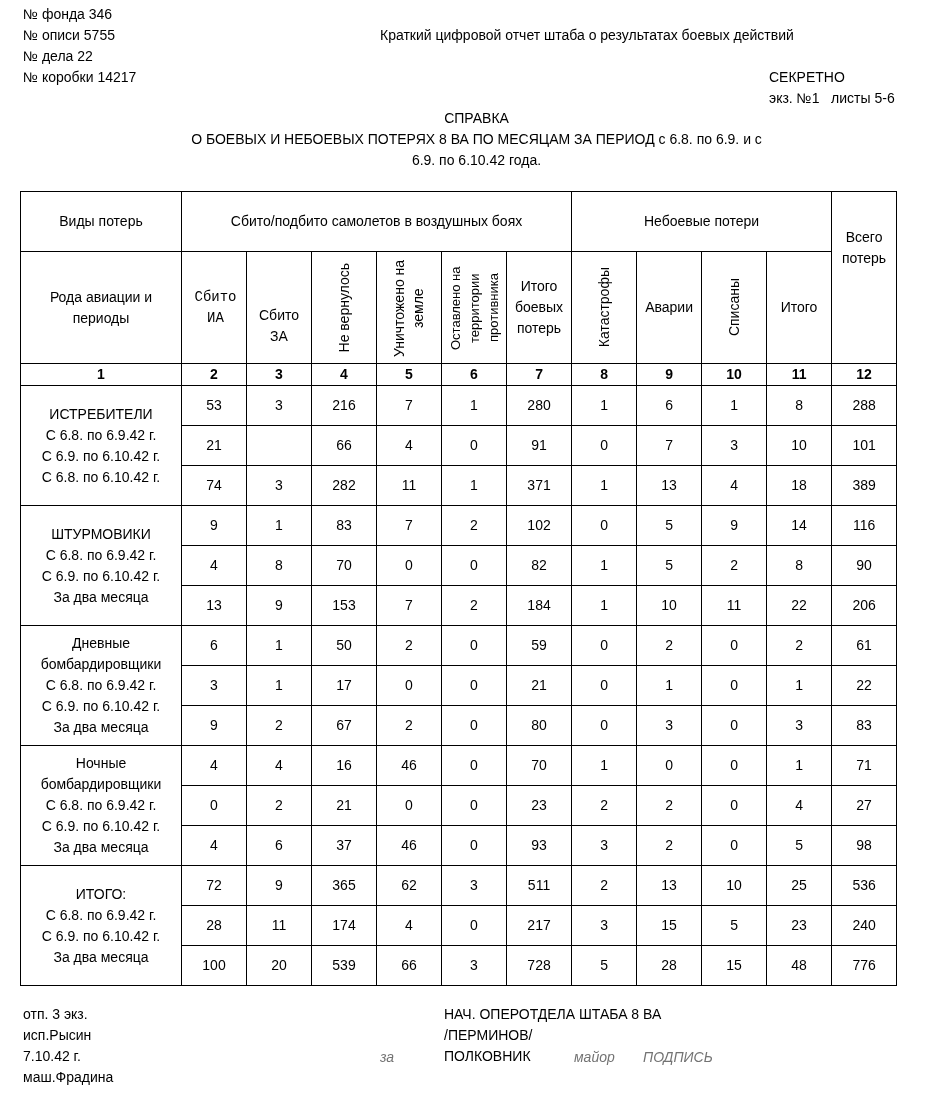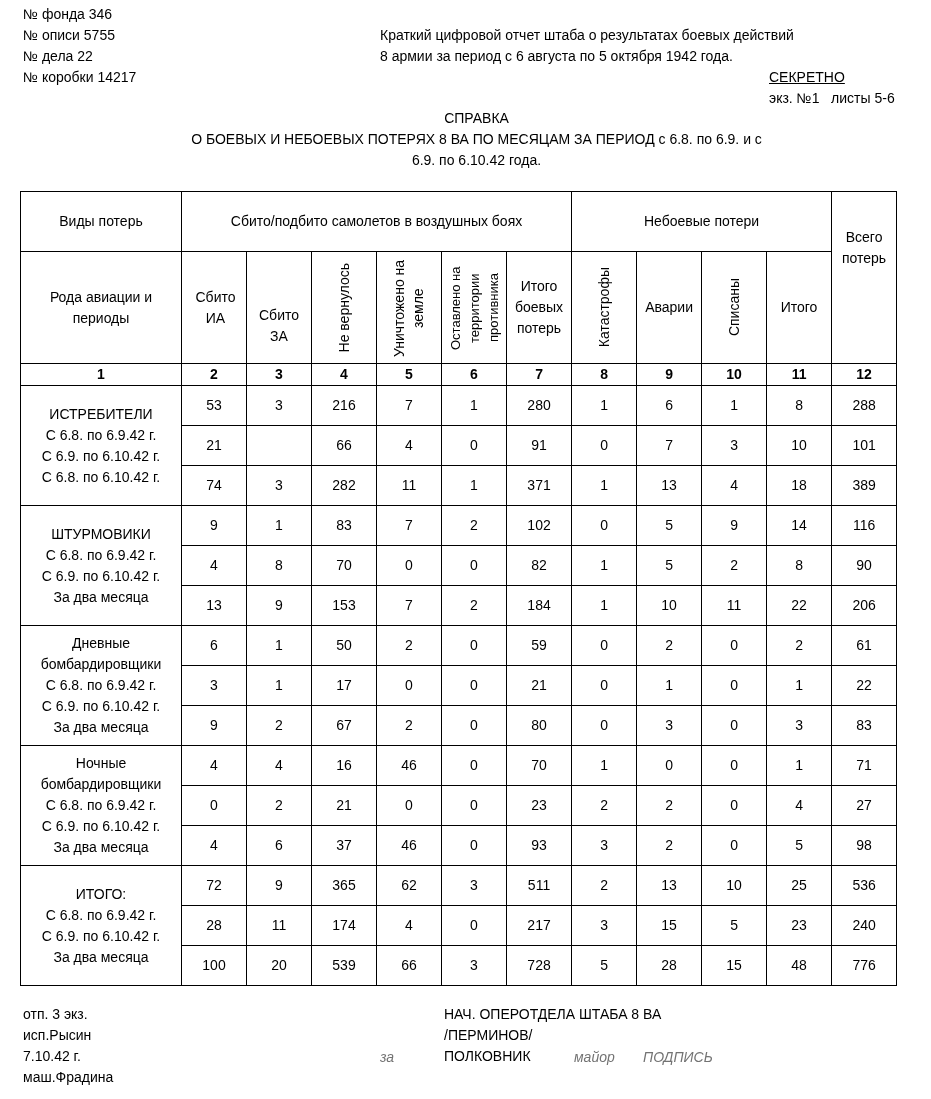--- a/index.html
+++ b/index.html
@@ -1,47 +1,46 @@
 <!DOCTYPE html>
 <html><head>
 <meta charset="utf-8">
 <style>
   * { box-sizing: border-box; margin: 0; padding: 0; }
   html, body { width: 931px; height: 1099px; background: #ffffff; }
   body { position: relative; font-family: "Liberation Sans", "DejaVu Sans", sans-serif; font-size: 14px; color: #000; overflow: hidden; }
   .abs { position: absolute; white-space: nowrap; line-height: 21px; }
   .meta-line { display: block; line-height: 21px; }
-  .secret { text-decoration: underline; }
+  .secret { }
   .center-block { position: absolute; left: 7px; width: 931px; text-align: center; line-height: 21px; }
   table.losses { position: absolute; left: 20px; top: 191px; border-collapse: collapse; table-layout: fixed; width: 876px; }
   table.losses td { border: 1.6px solid #000; text-align: center; vertical-align: middle; padding: 0; font-size: 14px; line-height: 21px; }
   .hrow1 td { height: 60px; }
   .hrow2 td { height: 111px; }
   .hrow3 td { height: 21px; font-weight: bold; }
   .drow td { height: 40px; }
   .rot { display: inline-block; writing-mode: vertical-rl; transform: rotate(180deg); text-align: center; line-height: 19px; white-space: nowrap; font-size: 14px; }
   .rot-wrap { height: 111px; display: flex; align-items: center; justify-content: center; overflow: hidden; }
-  .left-txt { text-align: left; padding-left: 3px !important; }
+  .left-txt { text-align: left; padding-left: 3px !important; font-family: Liberation Mono, monospace; }
   td.group-label { line-height: 21px; padding: 0 2px; vertical-align: middle; }
   td.group-label span { display: block; }
   .red { color: #737373; font-style: italic; }
 </style>
 </head>
 <body>
 
 <div class="abs" style="left:23px; top:4px;">
   <span class="meta-line">№ фонда 346</span>
   <span class="meta-line">№ описи 5755</span>
   <span class="meta-line">№ дела 22</span>
   <span class="meta-line">№ коробки 14217</span>
 </div>
 
 <div class="abs" style="left:380px; top:25px;">
   <span class="meta-line">Краткий цифровой отчет штаба о результатах боевых действий</span>
-  <span class="meta-line">8 армии за период с 6 августа по 5 октября 1942 года.</span>
 </div>
 
 <div class="abs" style="left:769px; top:67px;">
   <span class="meta-line secret">СЕКРЕТНО</span>
 </div>
 <div class="abs" style="left:769px; top:88px;">
   <span class="meta-line" style="white-space:pre;">экз. №1   листы 5-6</span>
 </div>
 
 <div class="center-block" style="top:108px; padding-left:8px;">

